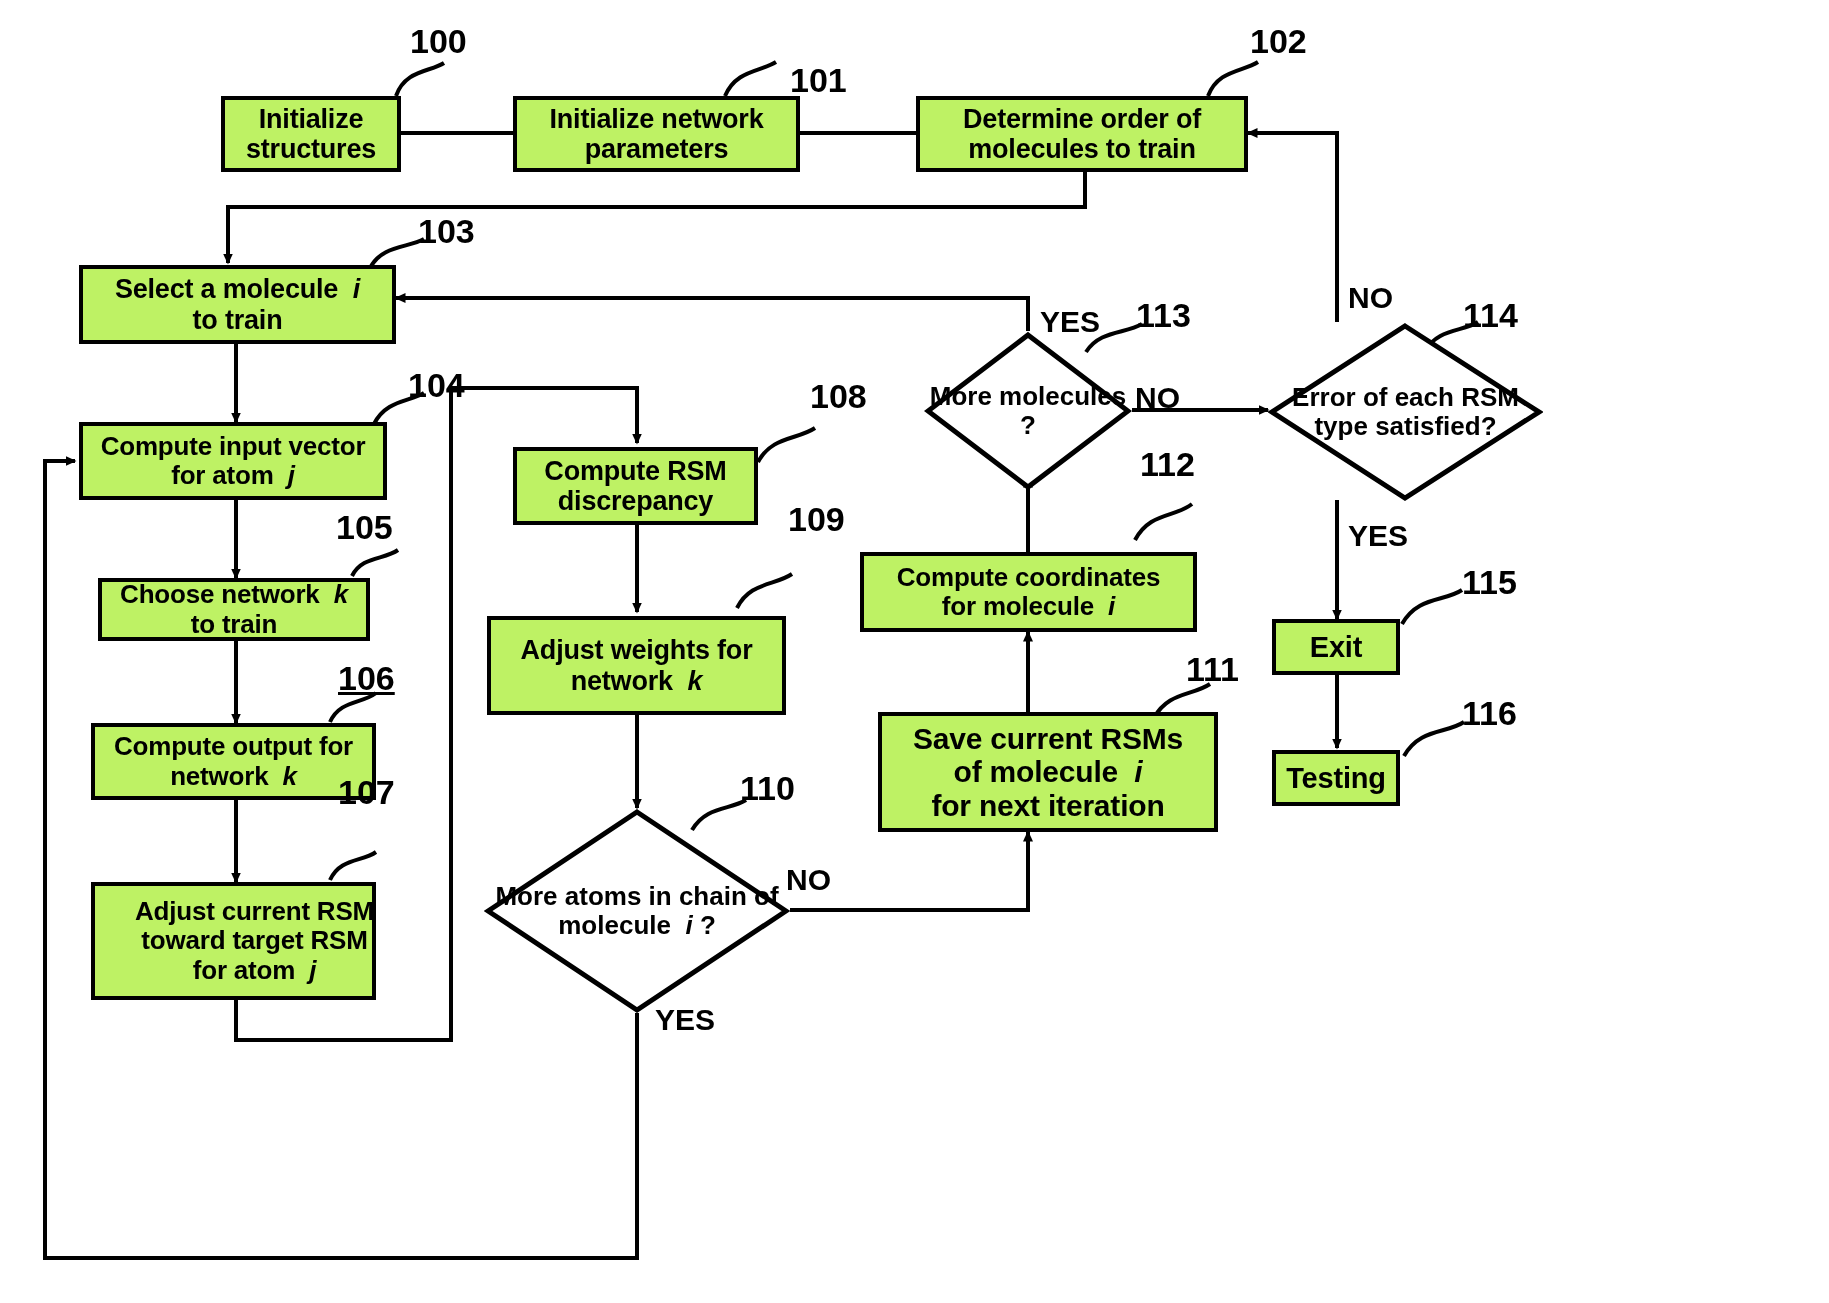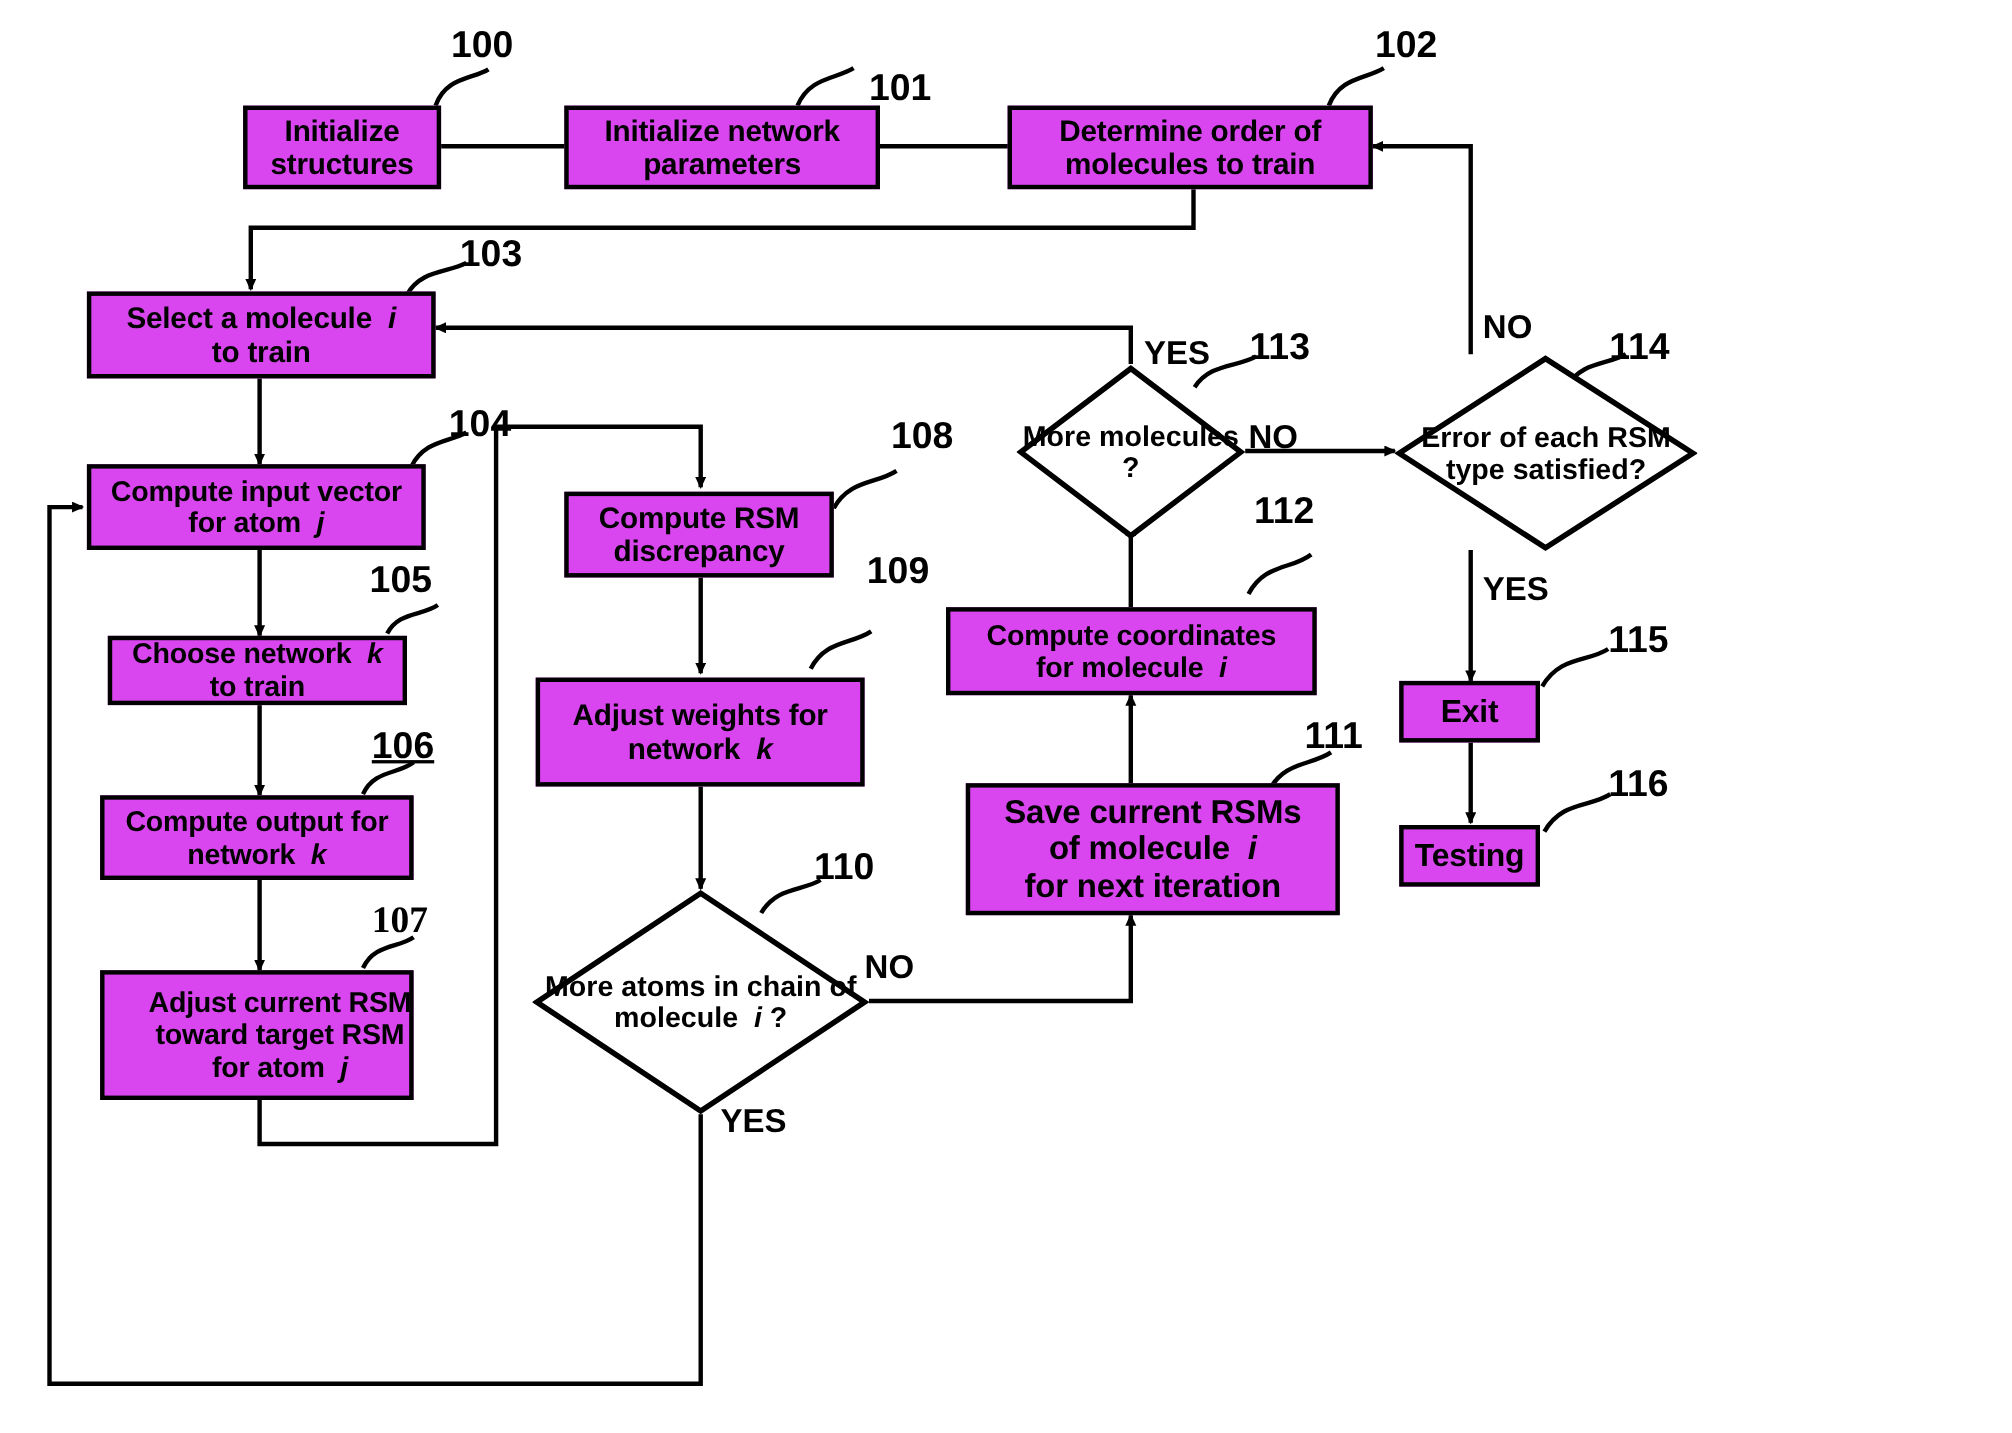--- a/index.html
+++ b/index.html
@@ -1,19 +1,19 @@
 <!DOCTYPE html>
 <html><head>
 <meta charset="utf-8">
 <style>
   html,body{margin:0;padding:0;background:#ffffff;}
   #stage{position:relative;width:1829px;height:1303px;background:#ffffff;
          font-family:"Liberation Sans",sans-serif;overflow:hidden;}
   svg.wires{position:absolute;left:0;top:0;width:1829px;height:1303px;pointer-events:none;}
-  .node{position:absolute;box-sizing:border-box;border:4px solid #000;background:#d946ef;
+  .node{position:absolute;box-sizing:border-box;border:4px solid #000;background:#bef264;
         display:flex;align-items:center;justify-content:center;text-align:center;
         font-weight:bold;color:#000;line-height:1.12;letter-spacing:-0.2px;}
   .node span.ln{display:block;white-space:nowrap;}
   .node i{font-style:italic;font-weight:bold;}
   .dia{position:absolute;display:flex;align-items:center;justify-content:center;text-align:center;
        font-weight:bold;color:#000;line-height:1.12;}
   .dia .inner{position:relative;z-index:2;}
   .dia svg{position:absolute;left:0;top:0;z-index:1;}
   .ref{position:absolute;font-weight:bold;color:#000;white-space:nowrap;}
   .edgelbl{position:absolute;font-weight:bold;color:#000;white-space:nowrap;}
@@ -230,21 +230,21 @@
   <div class="edgelbl" style="left:1348px;top:281px;font-size:30px;">NO</div>
   <div class="edgelbl" style="left:1348px;top:519px;font-size:30px;">YES</div>
 
   <div class="ref" style="left:410px;top:22px;font-size:34px;">100</div>
   <div class="ref" style="left:790px;top:22px;font-size:34px;margin-top:39px;">101</div>
   <div class="ref" style="left:1250px;top:22px;font-size:34px;">102</div>
   <div class="ref" style="left:418px;top:212px;font-size:34px;">103</div>
   <div class="ref" style="left:408px;top:366px;font-size:34px;">104</div>
   <div class="ref" style="left:336px;top:508px;font-size:34px;">105</div>
   <div class="ref" style="left:338px;top:659px;font-size:34px;text-decoration:underline;">106</div>
-  <div class="ref" style="left:338px;top:818px;font-size:34px;font-family:Liberation Serif, serif;">107</div>
+  <div class="ref" style="left:338px;top:773px;font-size:34px;">107</div>
   <div class="ref" style="left:810px;top:377px;font-size:34px;">108</div>
   <div class="ref" style="left:788px;top:500px;font-size:34px;">109</div>
   <div class="ref" style="left:740px;top:769px;font-size:34px;">110</div>
   <div class="ref" style="left:1186px;top:650px;font-size:34px;">111</div>
   <div class="ref" style="left:1140px;top:445px;font-size:34px;">112</div>
   <div class="ref" style="left:1136px;top:296px;font-size:34px;">113</div>
   <div class="ref" style="left:1463px;top:296px;font-size:34px;">114</div>
   <div class="ref" style="left:1462px;top:563px;font-size:34px;">115</div>
   <div class="ref" style="left:1462px;top:694px;font-size:34px;">116</div>
 

